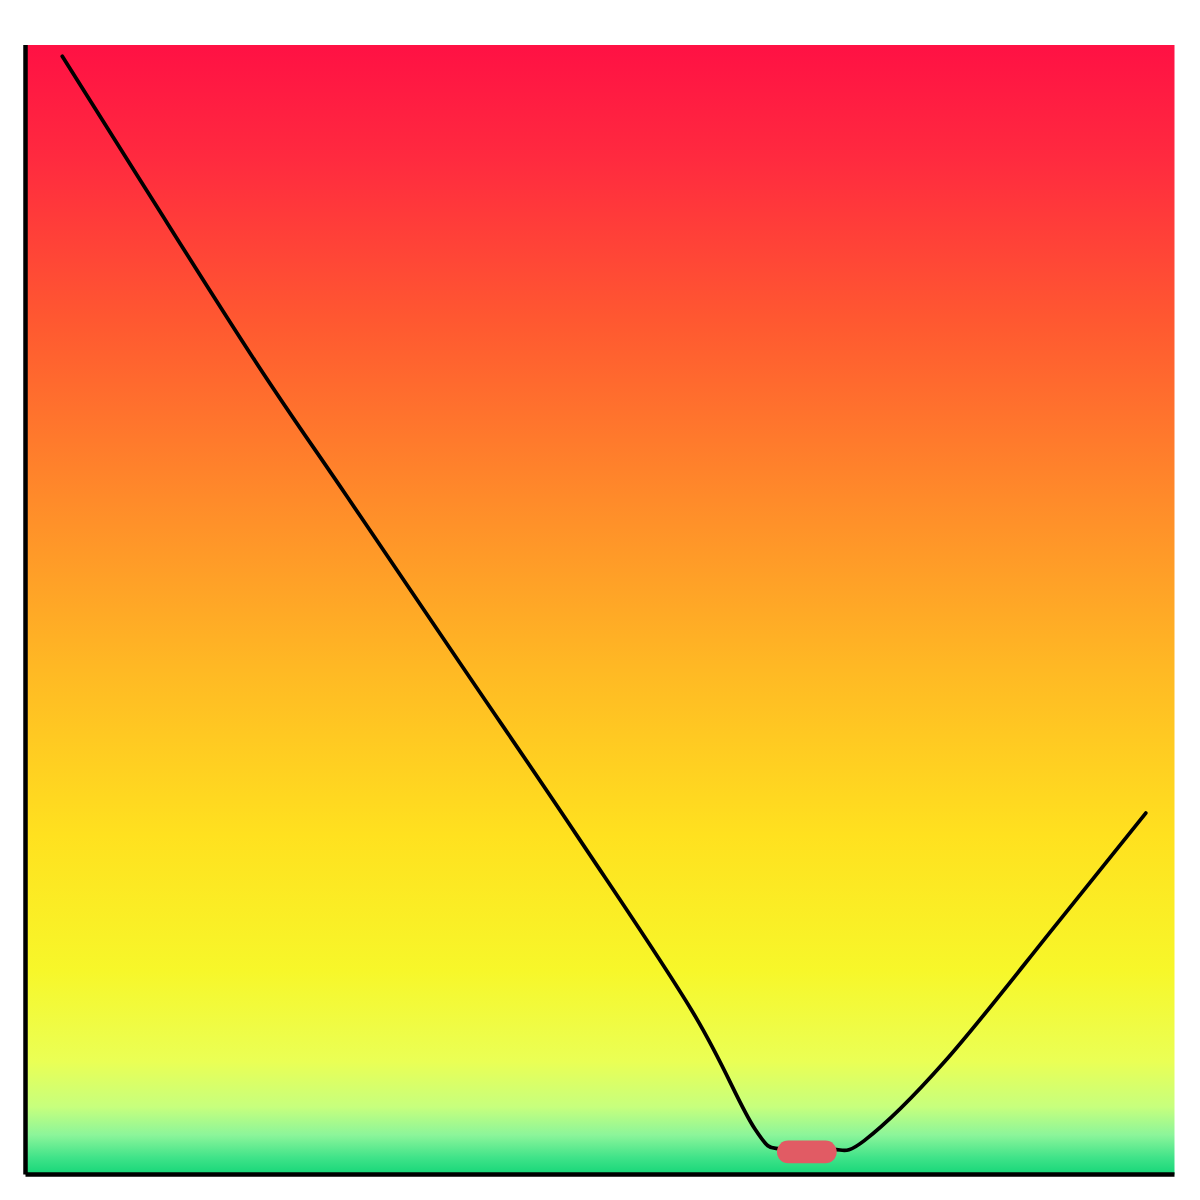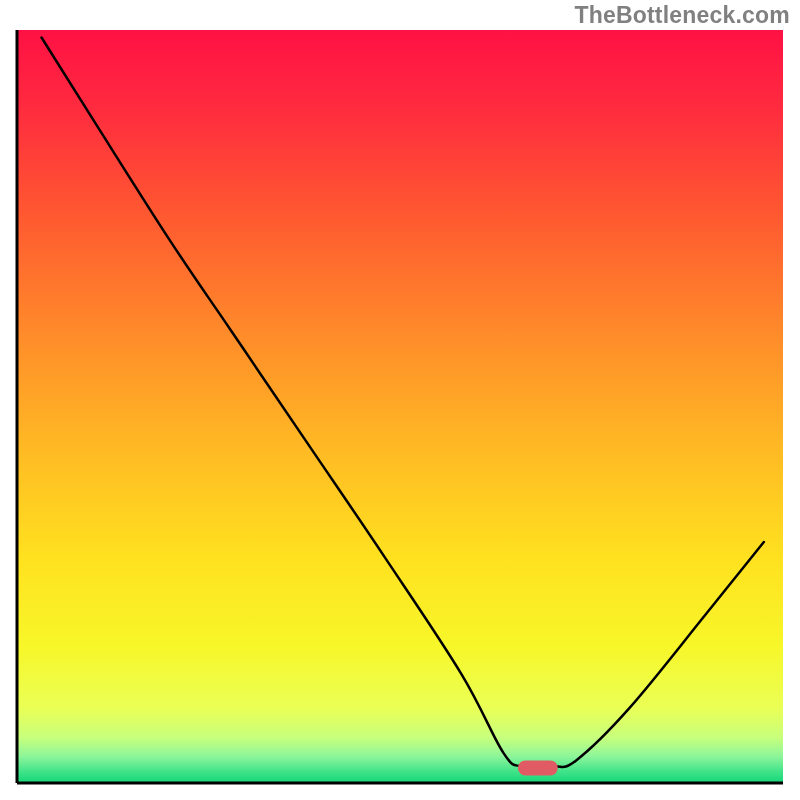--- a/index.html
+++ b/index.html
@@ -27,21 +27,20 @@
     user-select: none;
   }
   svg {
     display: block;
   }
 </style>
 </head>
 <body>
 
 <div class="stage">
-  <div class="watermark">TheBottleneck.com</div>
 
   <svg id="chart-svg" width="800" height="800" viewBox="0 0 800 800">
     <defs>
       <linearGradient id="bg-grad" x1="0" y1="0" x2="0" y2="1">
           <stop offset="0%" stop-color="#ff1144"></stop>
           <stop offset="10%" stop-color="#ff2a3f"></stop>
           <stop offset="25%" stop-color="#ff5a30"></stop>
           <stop offset="40%" stop-color="#ff8a2a"></stop>
           <stop offset="55.00000000000001%" stop-color="#ffb824"></stop>
           <stop offset="70%" stop-color="#ffe11f"></stop>

